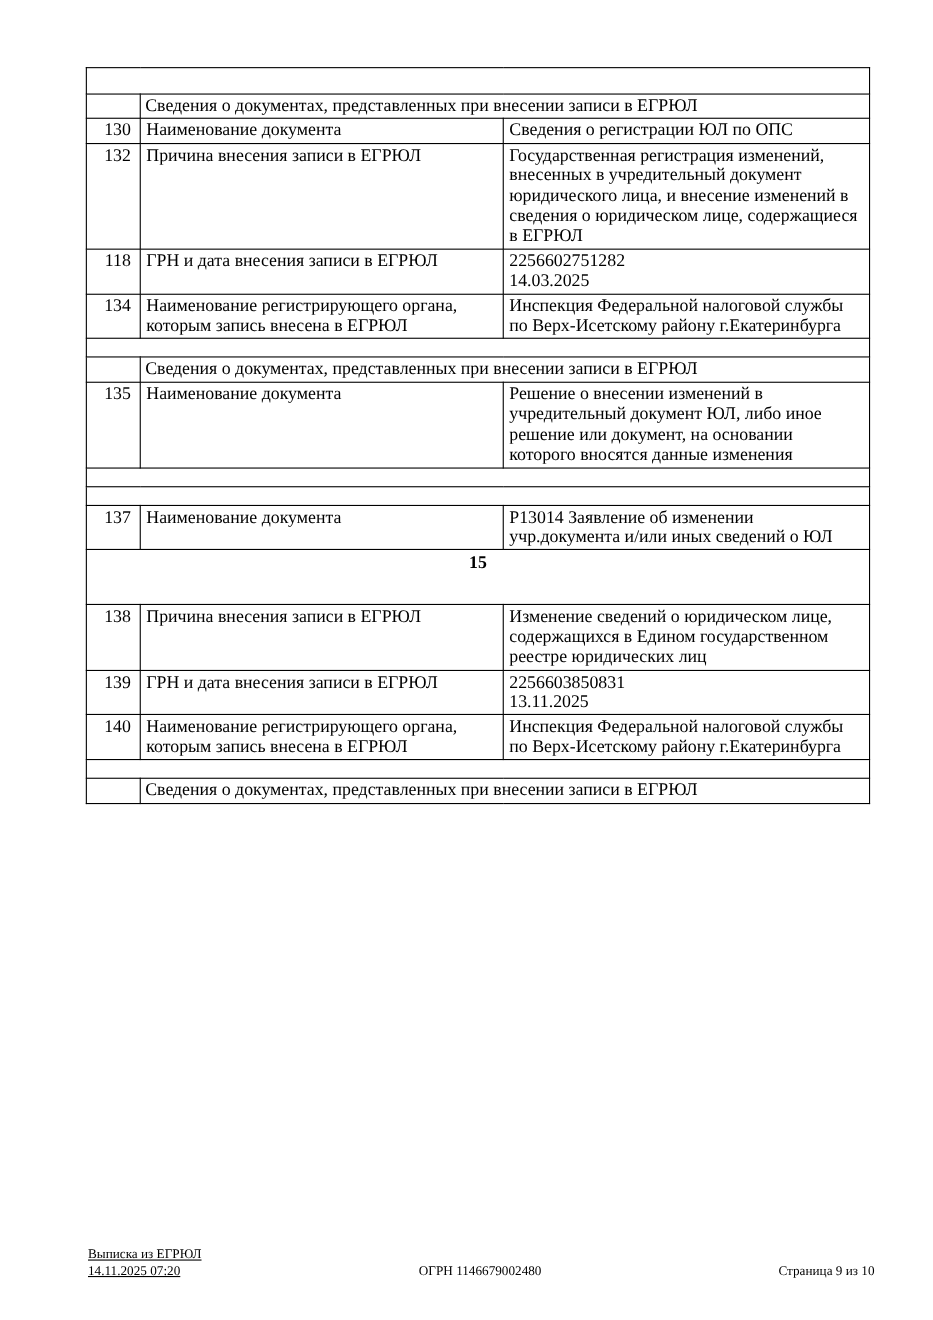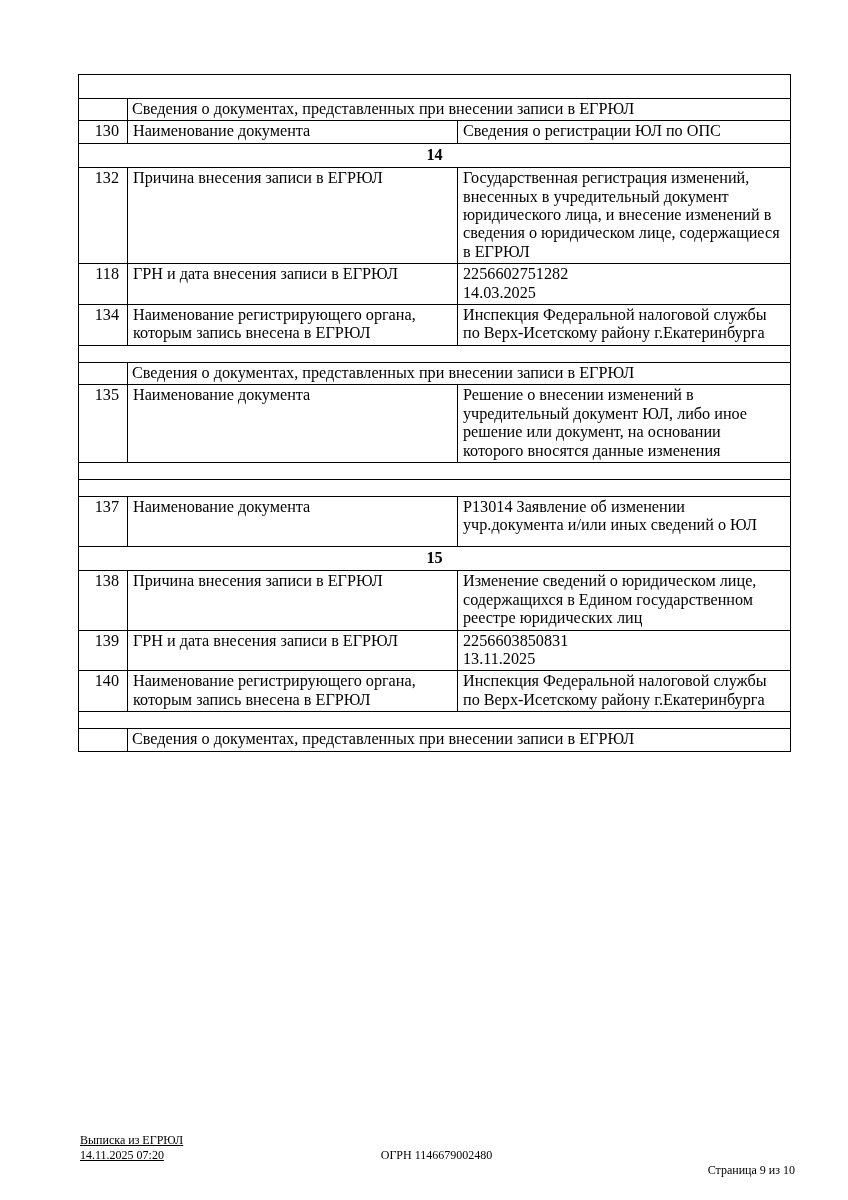--- a/index.html
+++ b/index.html
@@ -13,21 +13,21 @@
   .page {
     position: relative;
     width: 848px;
     height: 1200px;
     background: #ffffff;
     overflow: hidden;
   }
   table.egrul-table {
     position: absolute;
     left: 78px;
-    top: 74px;
+    top: 61px;
     width: 712px;
     border-collapse: collapse;
     table-layout: fixed;
     font-size: 16.2px;
     line-height: 18.4px;
   }
   .egrul-table col.c-num   { width: 49px; }
   .egrul-table col.c-label { width: 330px; }
   .egrul-table col.c-value { width: 333px; }
   .egrul-table td {
@@ -60,21 +60,21 @@
     width: 717px;
     font-size: 12px;
     line-height: 15px;
   }
   .footer .f-left { position: absolute; left: 2px; top: 0; white-space: nowrap; text-decoration: underline; }
   .footer .f-center {
     position: absolute; left: 0; top: 15px; width: 100%;
     text-align: center; white-space: nowrap;
   }
   .footer .f-right {
-    position: absolute; right: 0; top: 30px; white-space: nowrap;
+    position: absolute; right: 0; top: 15px; white-space: nowrap;
   }
 </style>
 </head>
 <body>
 
 <div class="page">
 
   <table class="egrul-table">
     <colgroup>
       <col class="c-num">
@@ -86,23 +86,20 @@
           <td class="spacer" colspan="3"></td>
         </tr>
         <tr>
           <td class="num"></td>
           <td class="docs-header" colspan="2">Сведения о документах, представленных при внесении записи в ЕГРЮЛ</td>
         </tr>
         <tr>
           <td class="num">130</td>
           <td class="label">Наименование документа</td>
           <td class="value">Сведения о регистрации ЮЛ по ОПС</td>
-        </tr>
-        <tr>
-          <td class="section" colspan="3">14</td>
         </tr>
         <tr>
           <td class="num">132</td>
           <td class="label">Причина внесения записи в ЕГРЮЛ</td>
           <td class="value">Государственная регистрация изменений, внесенных в учредительный документ юридического лица, и внесение изменений в сведения о юридическом лице, содержащиеся в ЕГРЮЛ</td>
         </tr>
         <tr>
           <td class="num">118</td>
           <td class="label">ГРН и дата внесения записи в ЕГРЮЛ</td>
           <td class="value">2256602751282<br>14.03.2025</td>

